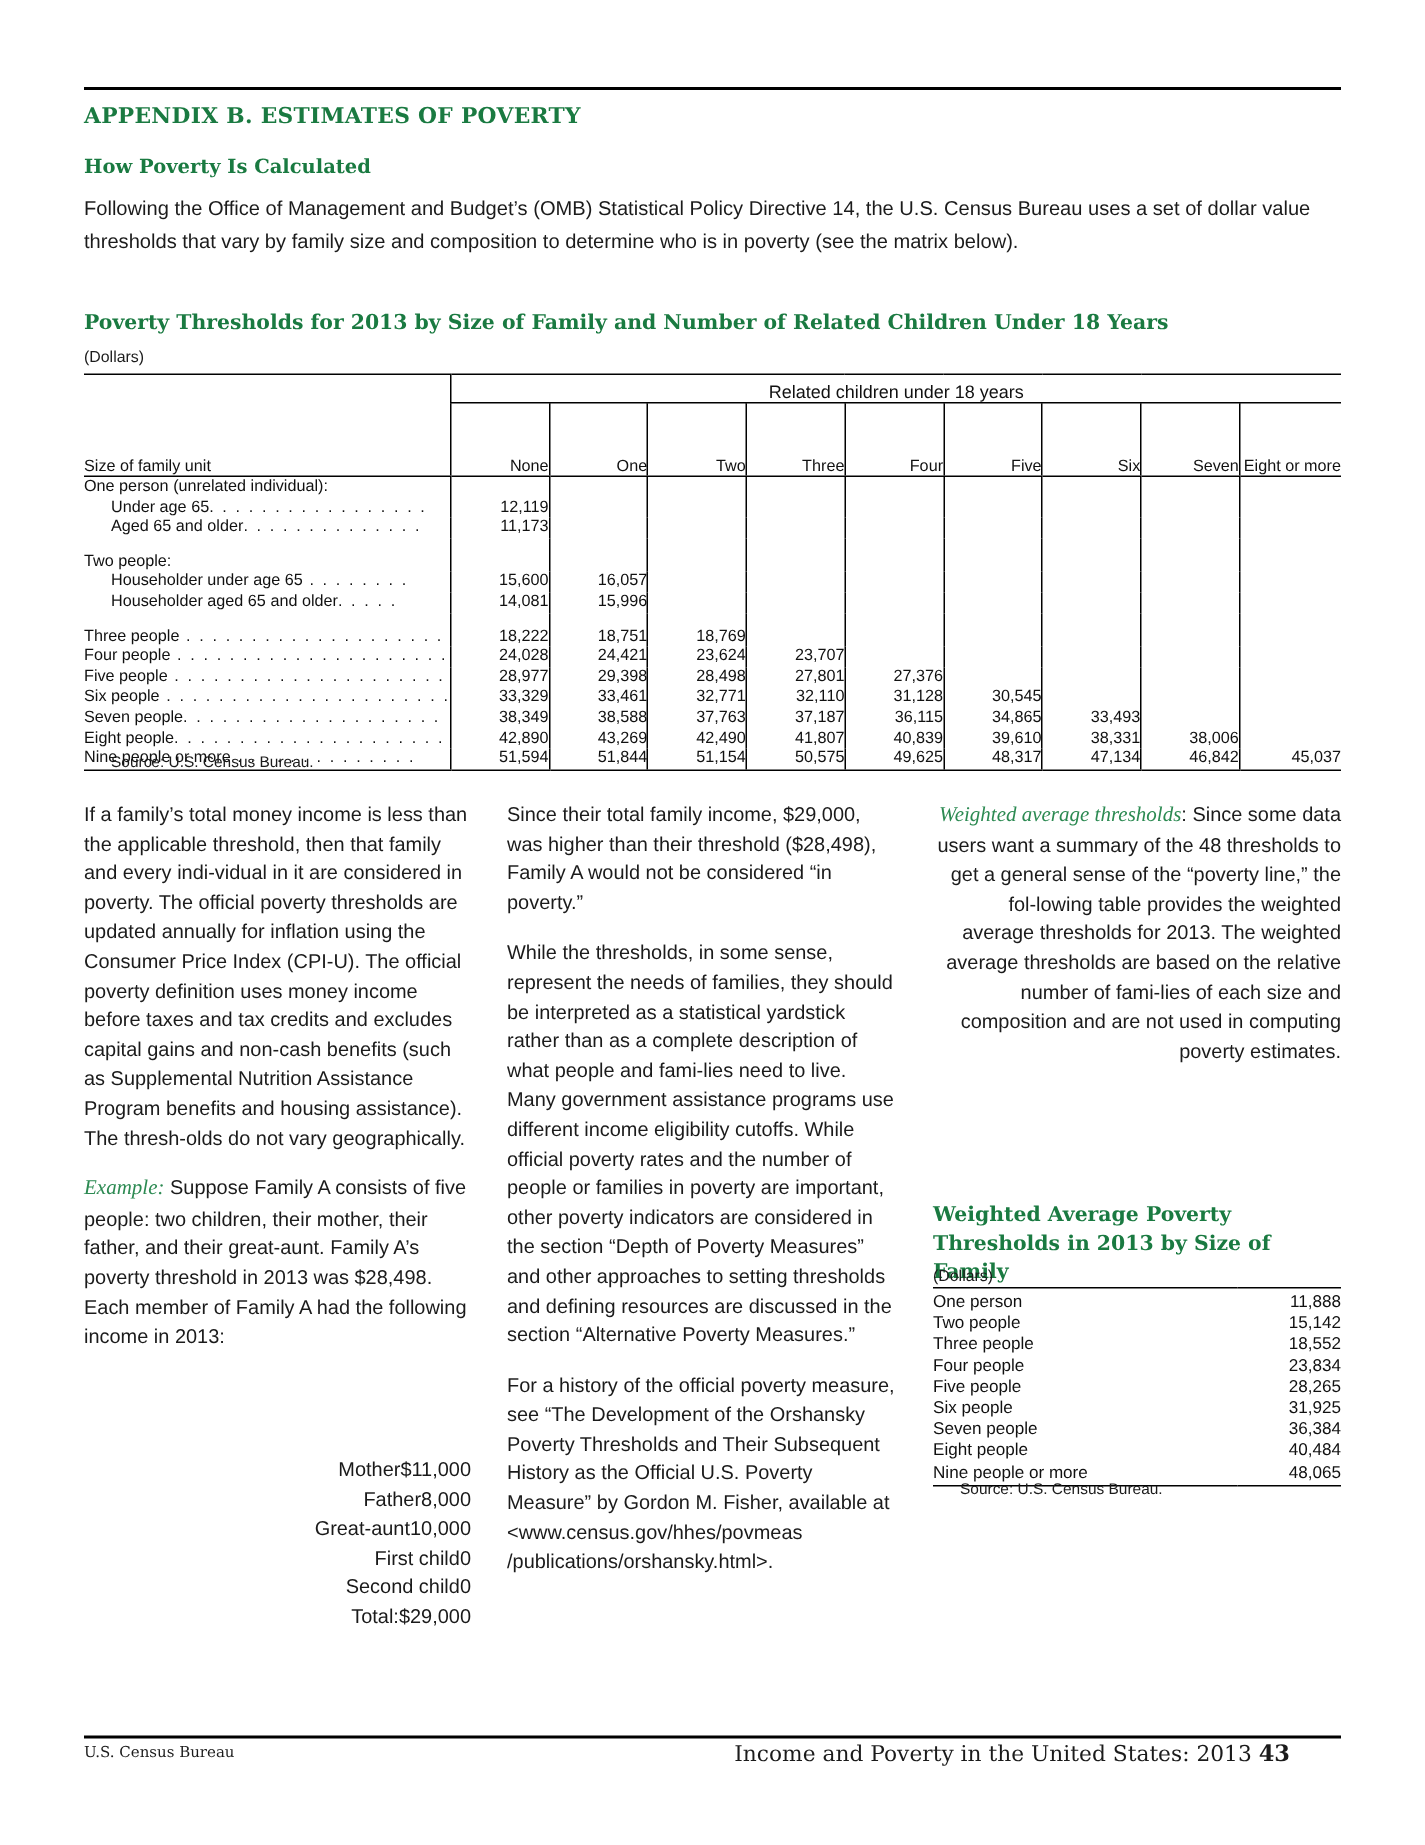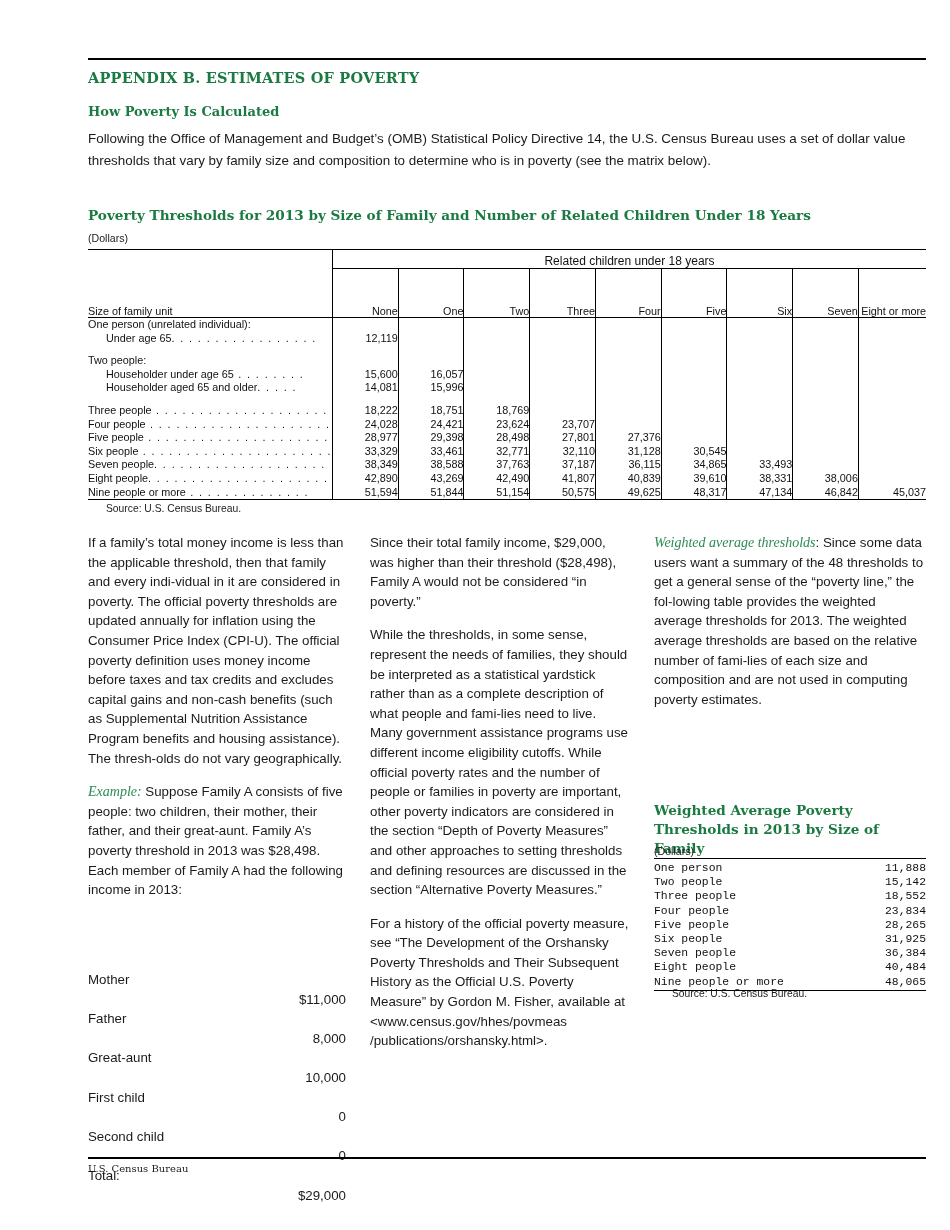--- a/index.html
+++ b/index.html
@@ -5,21 +5,21 @@
   * { box-sizing: border-box; }
   html, body { margin:0; padding:0; }
   body {
     width: 950px; height: 1230px;
     background:#ffffff;
     font-family: "Liberation Sans", sans-serif;
     color:#1a1a1a;
     position:relative;
     overflow:hidden;
   }
-  .page { position:absolute; left:0; top:0; width:916px; height:1230px;margin-left:32px; }
+  .page { position:absolute; left:0; top:0; width:916px; height:1230px; }
 
   
   .rule-top {
     position:absolute; left:56px; top:58px; width:838px; height:2px;
     background:#000;
   }
   .rule-bottom {
     position:absolute; left:56px; top:1157px; width:838px; height:2px;
     background:#000;
   }
@@ -86,46 +86,46 @@
   .source1 {
     position:absolute; left:74px; top:503px;
     font-size:10.3px; color:#1b1b1b;
   }
 
   
   .col { position:absolute; font-size:13.3px; line-height:19.6px; color:#1b1b1b; }
   .col p { margin:0 0 14px 0; }
   .col1 { left:56px; top:533px; width:258px; }
   .col2 { left:338px; top:533px; width:262px; }
-  .col3 { left:622px; top:533px; width:272px; }
+  .col3 { left:622px; top:533px; width:272px;text-align:right; }
   .em-green { color:#2c8a52; font-style:italic; font-family:"Liberation Serif", serif; font-size:14px; }
 
   
   .income-list {
     position:absolute; left:56px; top:970px; width:258px;
     font-size:13.3px; line-height:19.6px;
   }
-  .income-row { display:flex; justify-content:flex-end;flex-direction:column; }
+  .income-row { display:flex; justify-content:flex-end; }
   .income-row .amt { text-align:right; }
 
   
   .wa-title {
     position:absolute; left:622px; top:801px; width:272px;
     font-family:"DejaVu Serif", serif; font-weight:bold;
     font-size:13.6px; line-height:19px; color:#1a7a41;
   }
   .dollars2 {
     position:absolute; left:622px; top:845px;
     font-size:10.6px; color:#1b1b1b;
   }
   .wa-table {
     position:absolute; left:622px; top:858px; width:272px;
     border-collapse:collapse; font-size:11.4px; color:#111;
   }
-  .wa-table td { padding:0; line-height:14.2px;font-family:Liberation Mono, monospace; }
+  .wa-table td { padding:0; line-height:14.2px; }
   .wa-table tr:first-child td { border-top:1.6px solid #000; padding-top:2px; }
   .wa-table tr:last-child td { border-bottom:1.6px solid #000; padding-bottom:1px; }
   .wa-table td.lbl { text-align:left; }
   .wa-table td.val { text-align:right; }
   .source2 {
     position:absolute; left:640px; top:988px;
     font-size:10.3px; color:#1b1b1b;
   }
 
   
@@ -206,20 +206,32 @@
           <td class="num vline">12,119</td>
           <td class="num vline"></td>
           <td class="num vline"></td>
           <td class="num vline"></td>
           <td class="num vline"></td>
           <td class="num vline"></td>
           <td class="num vline"></td>
           <td class="num vline"></td>
           <td class="num vline"></td>
         </tr>
+        <tr>
+          <td class="stub"><span class="ind">Aged 65 and older<span class="leader">. . . . . . . . . . . . . .</span></span></td>
+          <td class="num vline">11,173</td>
+          <td class="num vline"></td>
+          <td class="num vline"></td>
+          <td class="num vline"></td>
+          <td class="num vline"></td>
+          <td class="num vline"></td>
+          <td class="num vline"></td>
+          <td class="num vline"></td>
+          <td class="num vline"></td>
+        </tr>
         <tr class="blankrow">
           <td></td>
           <td class="vline"></td>
           <td class="vline"></td>
           <td class="vline"></td>
           <td class="vline"></td>
           <td class="vline"></td>
           <td class="vline"></td>
           <td class="vline"></td>
           <td class="vline"></td>
@@ -443,14 +455,18 @@
         <tr>
           <td class="lbl">Nine people or more</td>
           <td class="val">48,065</td>
         </tr>
       </tbody>
   </table>
   <div class="source2">Source: U.S. Census Bureau.</div>
 
   <div class="rule-bottom"></div>
   <div class="foot-left">U.S. Census Bureau</div>
+  <div class="foot-right">
+    <span>Income and Poverty in the United States: 2013</span>
+    <span class="pg">43</span>
+  </div>
 
 </div>
 
 </body></html>

